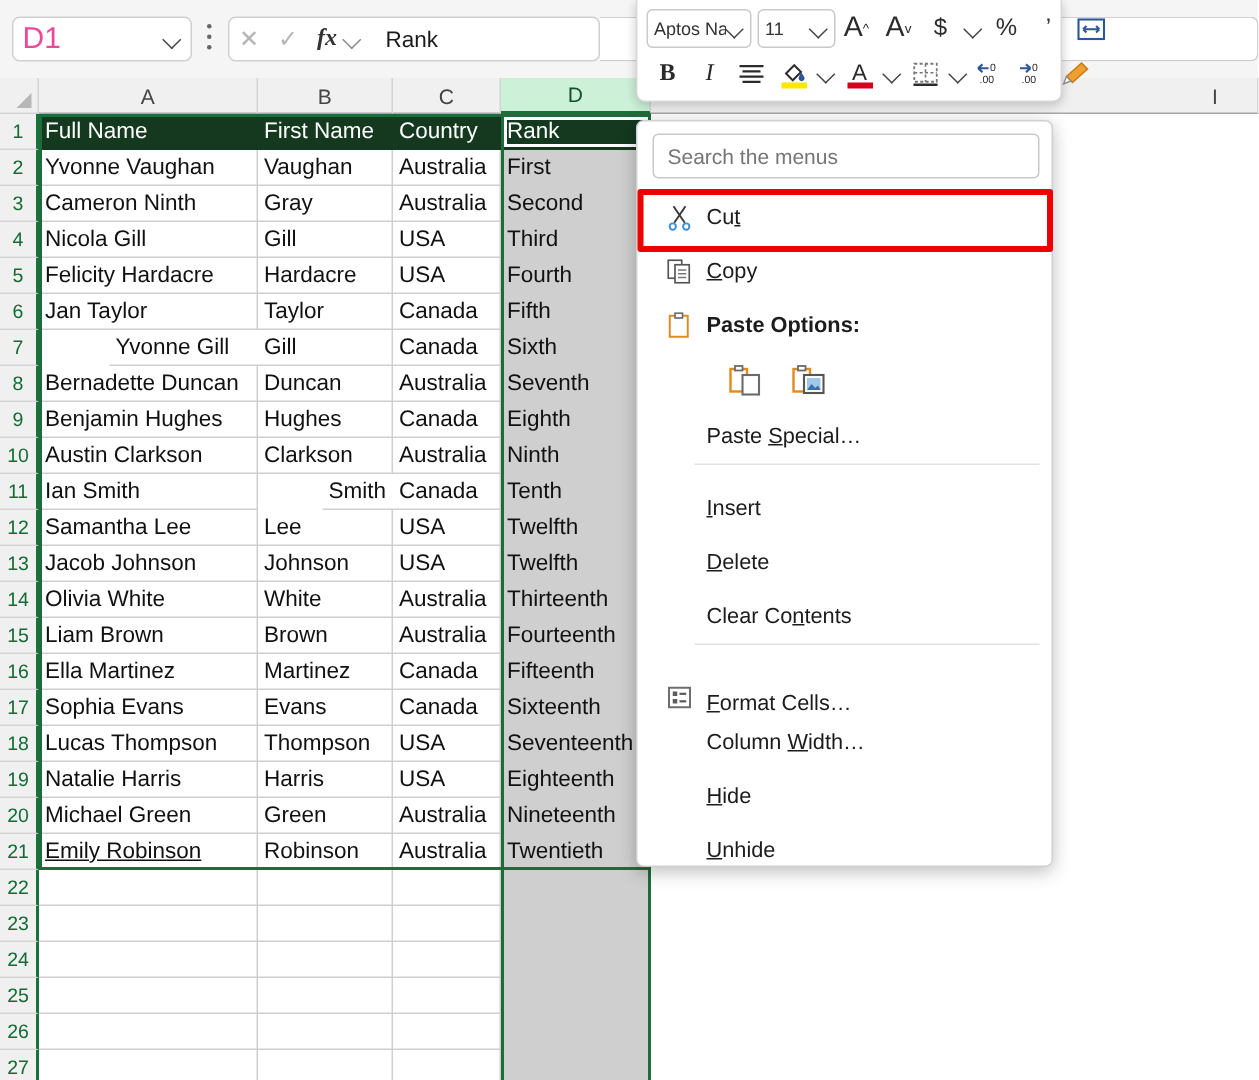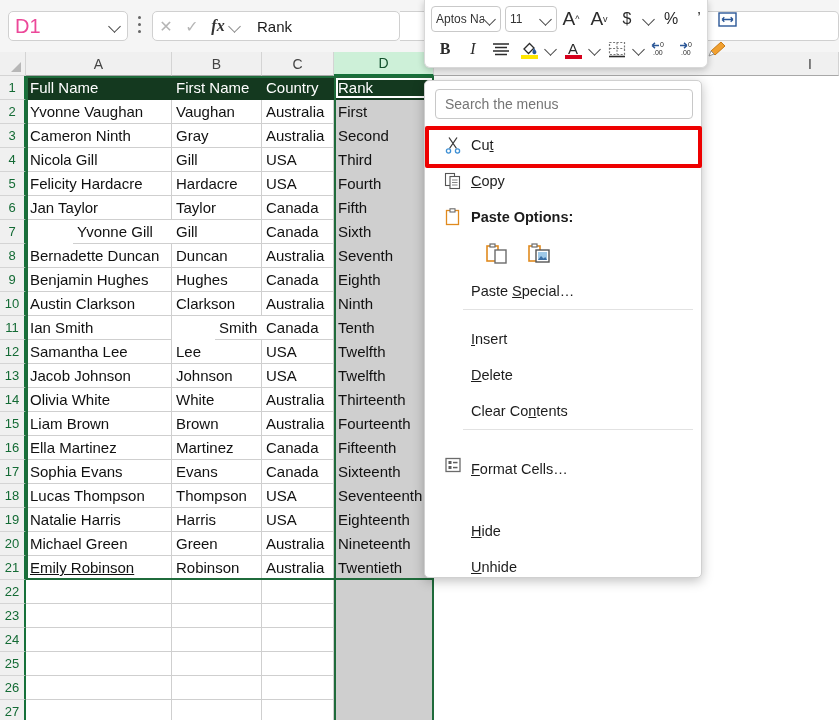--- a/index.html
+++ b/index.html
@@ -545,20 +545,23 @@
         <svg width="18" height="18" viewBox="0 0 18 18">
           <rect x="2" y="2.5" width="14" height="13" fill="#fff" stroke="#6b6b6b" stroke-width="1.3"></rect>
           <rect x="4.5" y="5" width="3" height="3" fill="#5c5c5c"></rect>
           <rect x="9" y="5.8" width="4.5" height="1.5" fill="#5c5c5c"></rect>
           <rect x="4.5" y="10" width="3" height="3" fill="#5c5c5c"></rect>
           <rect x="9" y="10.8" width="4.5" height="1.5" fill="#5c5c5c"></rect>
         </svg>
       </span>
       <span class="label"><u>F</u>ormat Cells…</span>
     </div>
+    <div class="ctx-item" style="top:396px;">
+      <span class="label">Column <u>W</u>idth…</span>
+    </div>
     <div class="ctx-item" style="top:468px;">
       <span class="label"><u>U</u>nhide</span>
     </div>
     <div class="ctx-item" style="top:432px;">
       <span class="label"><u>H</u>ide</span>
     </div>
   </div>
 
   <div class="redbox"></div>
 

